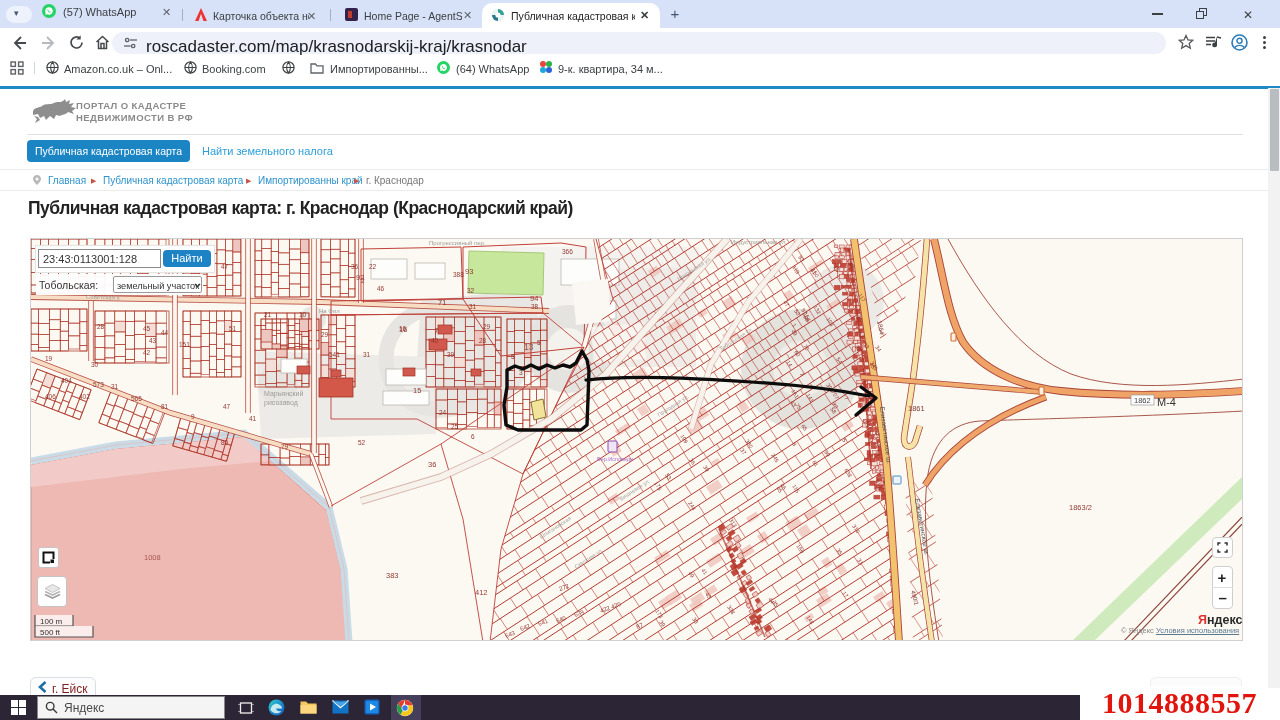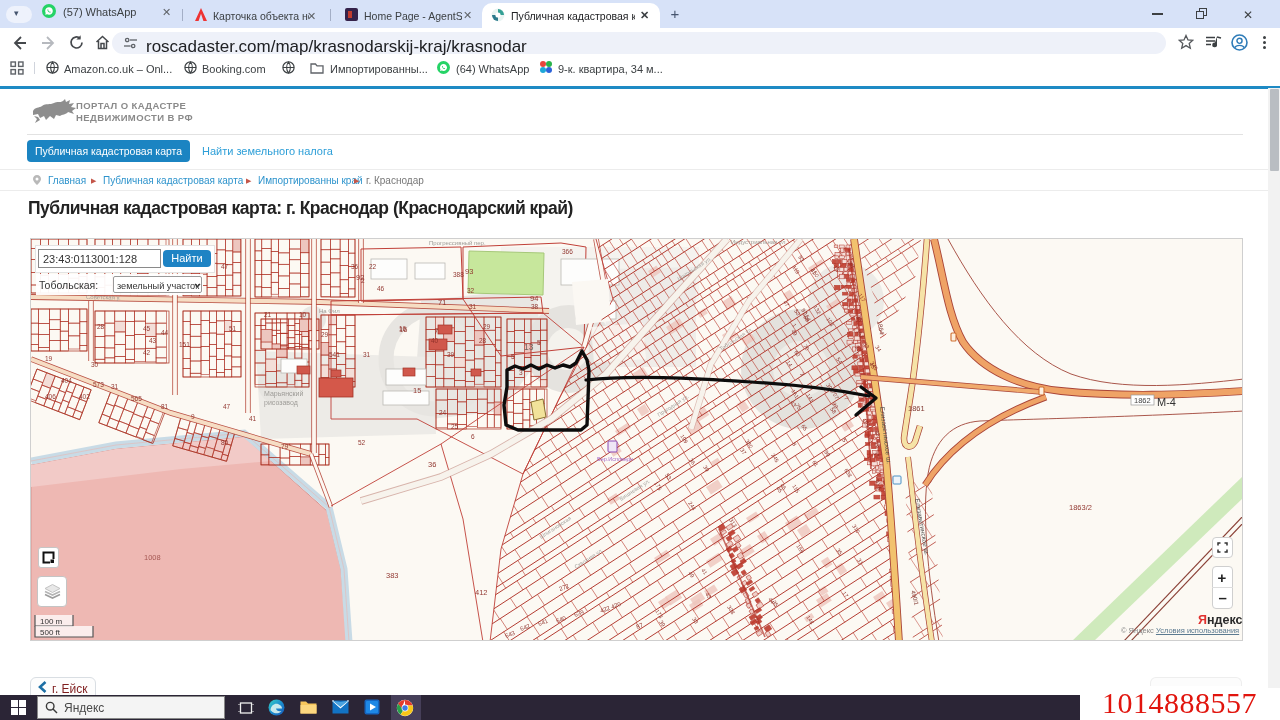--- a/index.html
+++ b/index.html
@@ -1389,13 +1389,13 @@
     <circle cx="9" cy="9" r="8.2" fill="#fff"></circle>
     <path d="M9 1 A8 8 0 0 1 16.6 6.5 L9 6.5 Z M9 1 A8 8 0 0 0 2 4.8 L5.5 9.5 Z" fill="#e33b2e"></path>
     <path d="M2 4.8 A8 8 0 0 0 4.6 15.5 L7.5 11 Z" fill="#299e4a"></path>
     <path d="M4.6 15.5 A8 8 0 0 0 16.6 6.5 L11.5 6.5 Z" fill="#f7c617"></path>
     <circle cx="9" cy="9" r="3.4" fill="#fff"></circle>
     <circle cx="9" cy="9" r="2.7" fill="#3c79e6"></circle>
   </svg>
 
 <div class="abs" style="left:1080px;top:688px;width:200px;height:32px;background:#fff"></div>
 <div class="abs" style="left:1150px;top:677px;width:92px;height:9px;border:1px solid #eee;border-bottom:none;border-radius:6px 6px 0 0;background:#fcfcfc"></div>
-<div class="abs" style="left:1102px;top:686px;font-family:'Liberation Serif',serif;font-size:30px;font-weight:normal;color:#e1150e;letter-spacing:0.5px">1014888557</div>
+<div class="abs" style="left:1102px;top:686px;font-family:'Liberation Serif',serif;font-size:30px;font-weight:bold;color:#e1150e;letter-spacing:0.5px">1014888557</div>
 
 </body></html>

